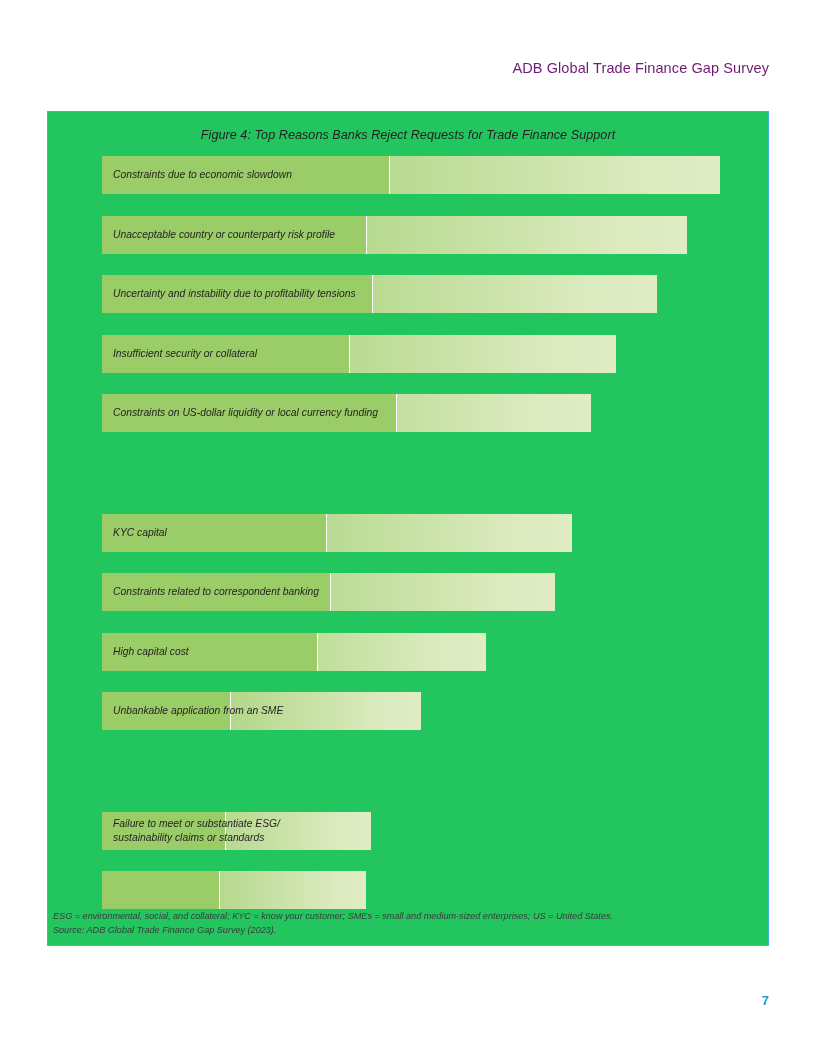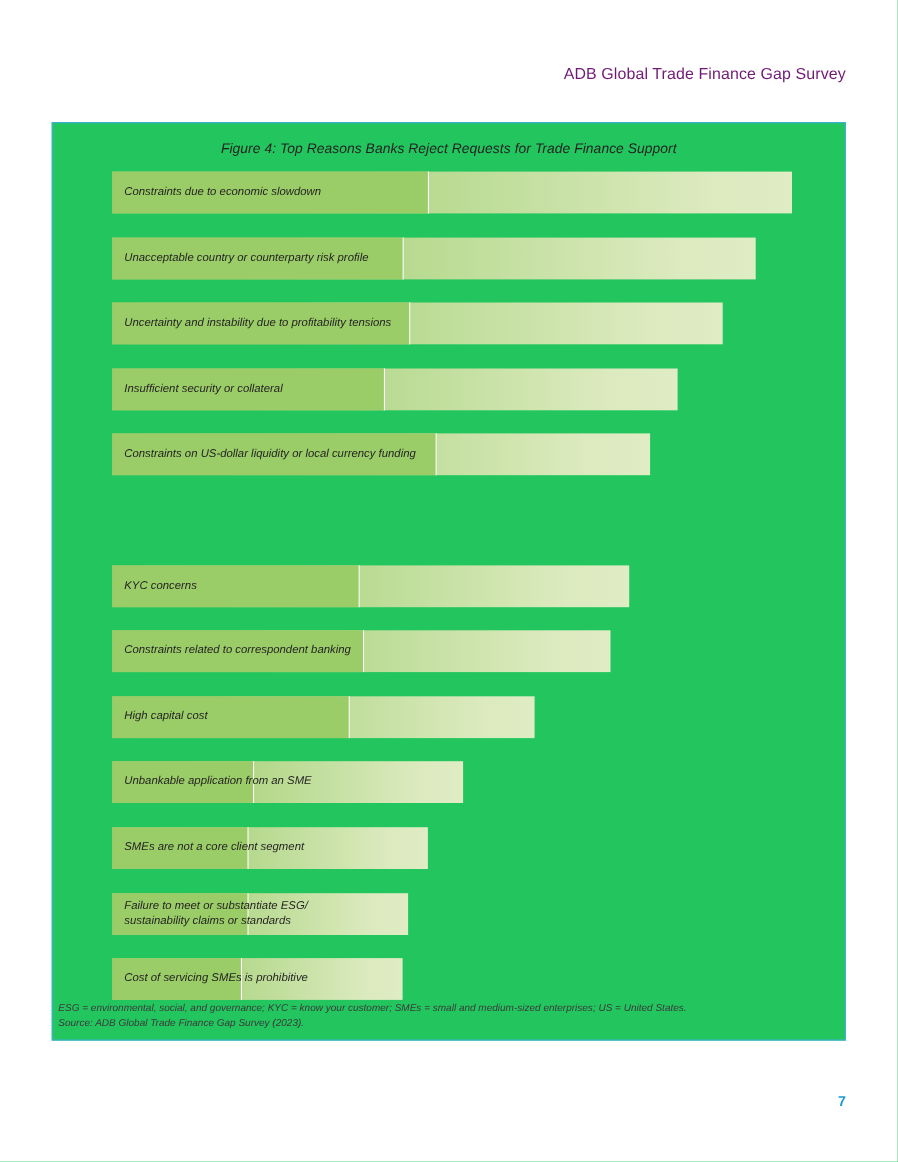--- a/index.html
+++ b/index.html
@@ -153,54 +153,48 @@
         <div class="bar-label">Insufficient security or collateral</div>
       </div>
       <div class="bar-row" style="top: 282.4px; width: 489px;">
         <div class="bar-track" style="width: 489px;"></div>
         <div class="bar-solid" style="width: 295px;"></div>
         <div class="bar-label">Constraints on US-dollar liquidity or local currency funding</div>
       </div>
       <div class="bar-row" style="top: 401.6px; width: 470px;">
         <div class="bar-track" style="width: 470px;"></div>
         <div class="bar-solid" style="width: 225px;"></div>
-        <div class="bar-label">KYC concerns</div>
+        <div class="bar-label">KYC capital</div>
       </div>
       <div class="bar-row" style="top: 461.2px; width: 453px;">
         <div class="bar-track" style="width: 453px;"></div>
         <div class="bar-solid" style="width: 229px;"></div>
         <div class="bar-label">Constraints related to correspondent banking</div>
       </div>
       <div class="bar-row" style="top: 520.8px; width: 384px;">
         <div class="bar-track" style="width: 384px;"></div>
         <div class="bar-solid" style="width: 216px;"></div>
         <div class="bar-label">High capital cost</div>
       </div>
       <div class="bar-row" style="top: 580.4px; width: 319px; text-align: center;">
         <div class="bar-track" style="width: 319px;"></div>
         <div class="bar-solid" style="width: 129px;"></div>
         <div class="bar-label">Unbankable application from an SME</div>
-      </div>
-      <div class="bar-row" style="top: 640px; width: 287px;">
-        <div class="bar-track" style="width: 287px;"></div>
-        <div class="bar-solid" style="width: 124px;"></div>
-        <div class="bar-label">SMEs are not a core client segment</div>
       </div>
       <div class="bar-row" style="top: 699.6px; width: 269px;">
         <div class="bar-track" style="width: 269px;"></div>
         <div class="bar-solid" style="width: 124px;"></div>
         <div class="bar-label">Failure to meet or substantiate ESG/
 sustainability claims or standards</div>
       </div>
       <div class="bar-row" style="top: 759.2px; width: 264px;">
         <div class="bar-track" style="width: 264px;"></div>
         <div class="bar-solid" style="width: 118px;"></div>
-        <div class="bar-label">Cost of servicing SMEs is prohibitive</div>
       </div>
     </div>
 
   <div class="figure-notes">
-    <div>ESG = environmental, social, and governance; KYC = know your customer; SMEs = small and medium-sized enterprises; US = United States.</div>
+    <div>ESG = environmental, social, and collateral; KYC = know your customer; SMEs = small and medium-sized enterprises; US = United States.</div>
     <div>Source: ADB Global Trade Finance Gap Survey (2023).</div>
   </div>
 </div>
 
 <div class="page-number">7</div>
 
 </body></html>

